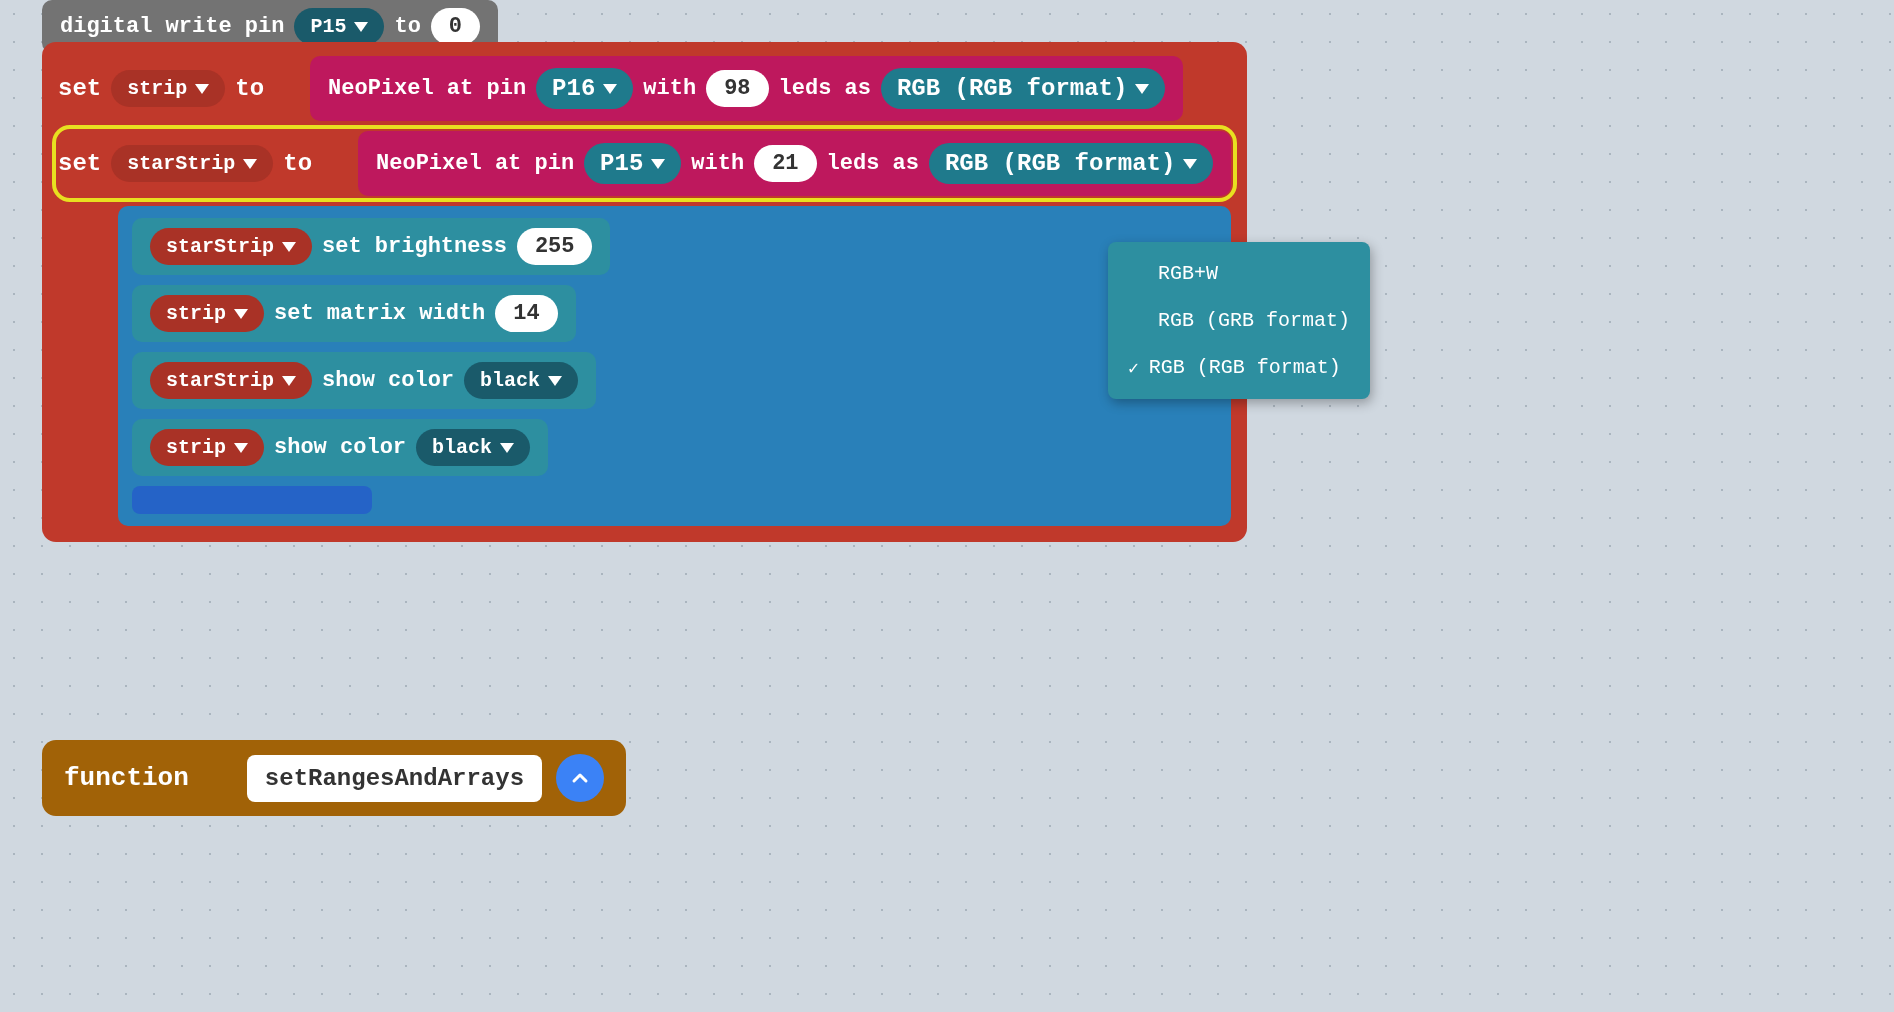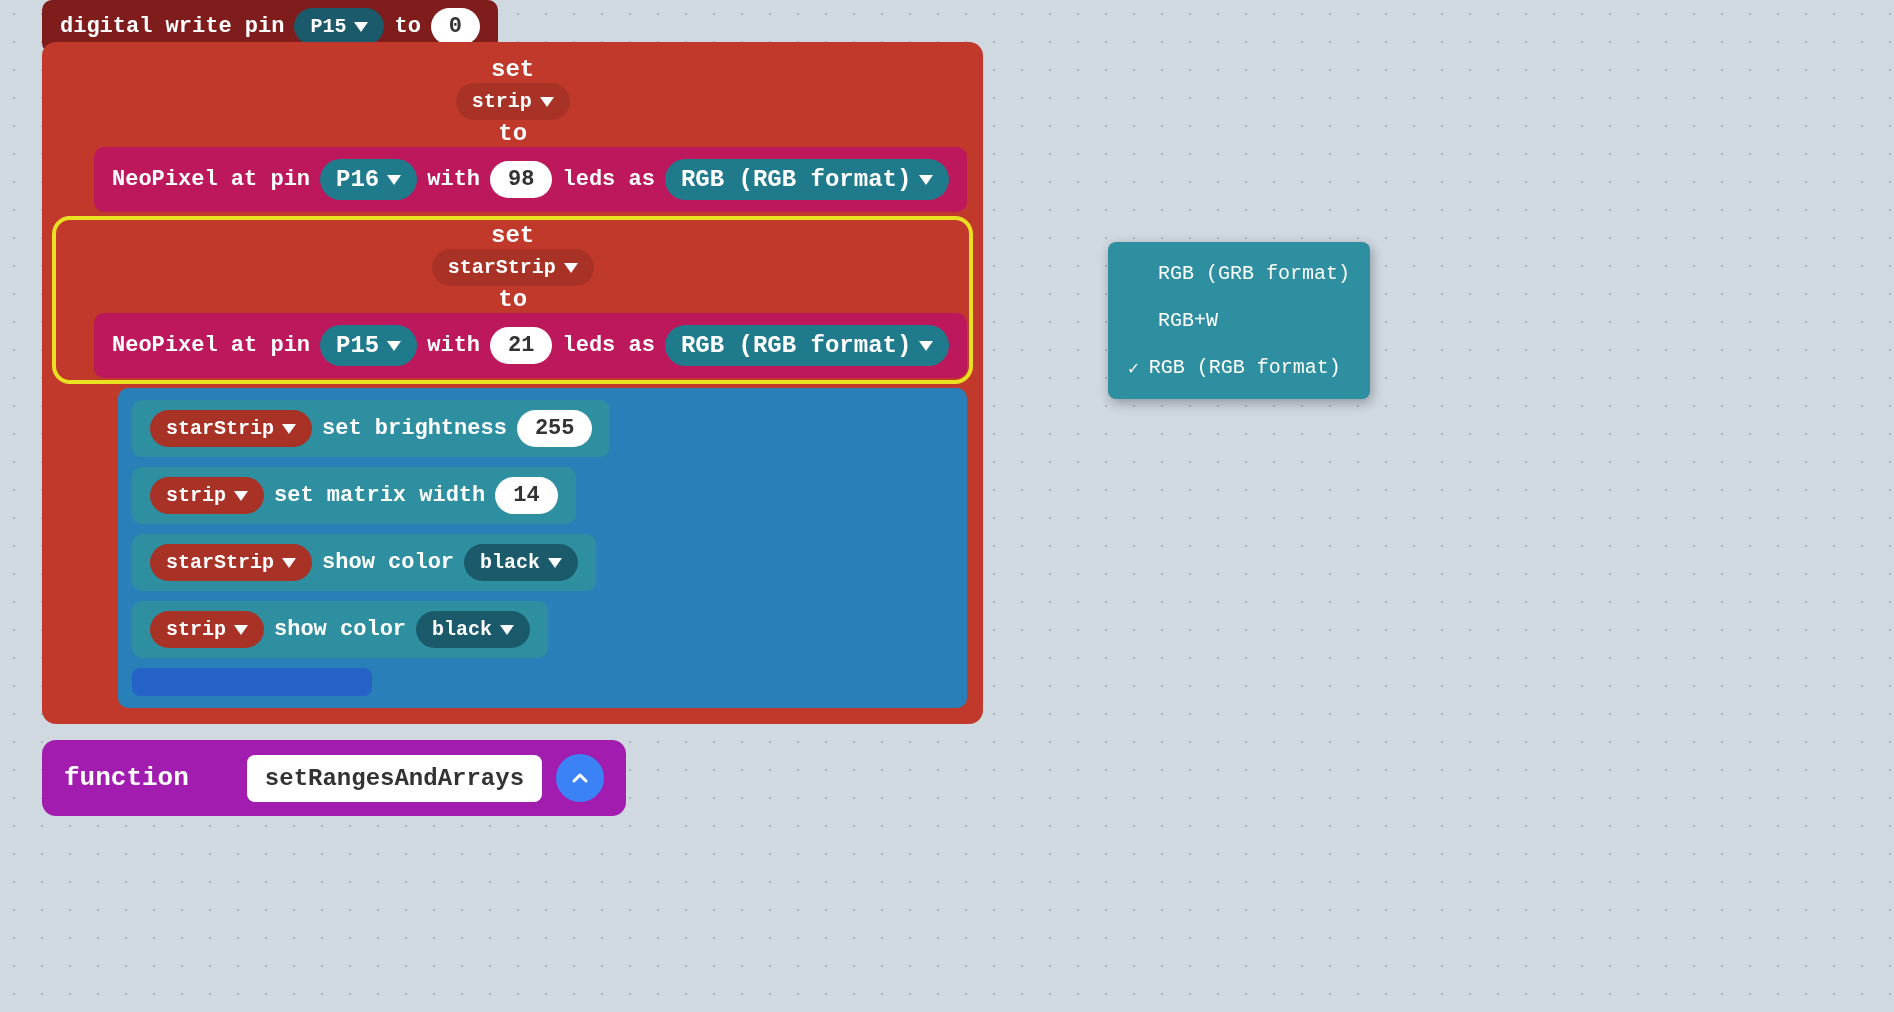--- a/index.html
+++ b/index.html
@@ -74,22 +74,22 @@
       border-left: 7px solid transparent;
       border-right: 7px solid transparent;
       border-top: 10px solid white;
       margin-left: 2px;
     }
 
     
     .row-container {
       display: flex;
       align-items: center;
+      gap: 10px;
       flex-wrap: nowrap;
-      flex-direction: column;
     }
 
     
     .highlighted {
       outline: 4px solid #e8e020;
       outline-offset: 2px;
       border-radius: 12px;
     }
 
     
@@ -117,21 +117,21 @@
       color: white;
       font-size: 22px;
       font-weight: 700;
       display: inline-block;
     }
 
     
     .function-block {
       position: absolute;
       left: 42px;
-      background: #a21caf;
+      background: #a16207;
       border-radius: 14px;
       padding: 14px 22px;
       display: flex;
       align-items: center;
       gap: 14px;
       color: white;
       font-size: 26px;
       font-weight: 700;
     }
 
@@ -183,21 +183,21 @@
     .check-mark {
       color: white;
       font-size: 18px;
     }
 
     
     .top-partial {
       position: absolute;
       left: 42px;
       top: 0px;
-      background: #7f1d1d;
+      background: #737373;
       border-radius: 10px;
       padding: 8px 18px;
       display: flex;
       align-items: center;
       gap: 10px;
       color: white;
       font-size: 22px;
       font-weight: 600;
     }
   </style>
@@ -328,25 +328,25 @@
     <div class="function-icon">
       <svg width="24" height="24" viewBox="0 0 24 24" fill="none">
         <polyline points="6,15 12,9 18,15" stroke="white" stroke-width="3" stroke-linecap="round" stroke-linejoin="round"></polyline>
       </svg>
     </div>
   </div>
 
   <div class="dropdown-menu" style="position:absolute; left:1108px; top:242px;">
     <div class="dropdown-item">
       <span style="width:20px;display:inline-block;"></span>
-      <span>RGB (GRB format)</span>
+      <span>RGB+W</span>
     </div>
     <div class="dropdown-item">
       <span style="width:20px;display:inline-block;"></span>
-      <span>RGB+W</span>
+      <span>RGB (GRB format)</span>
     </div>
     <div class="dropdown-item">
       <span class="check-mark">✓</span>
       <span>RGB (RGB format)</span>
     </div>
   </div>
 
 </div>
 
 </body></html>

